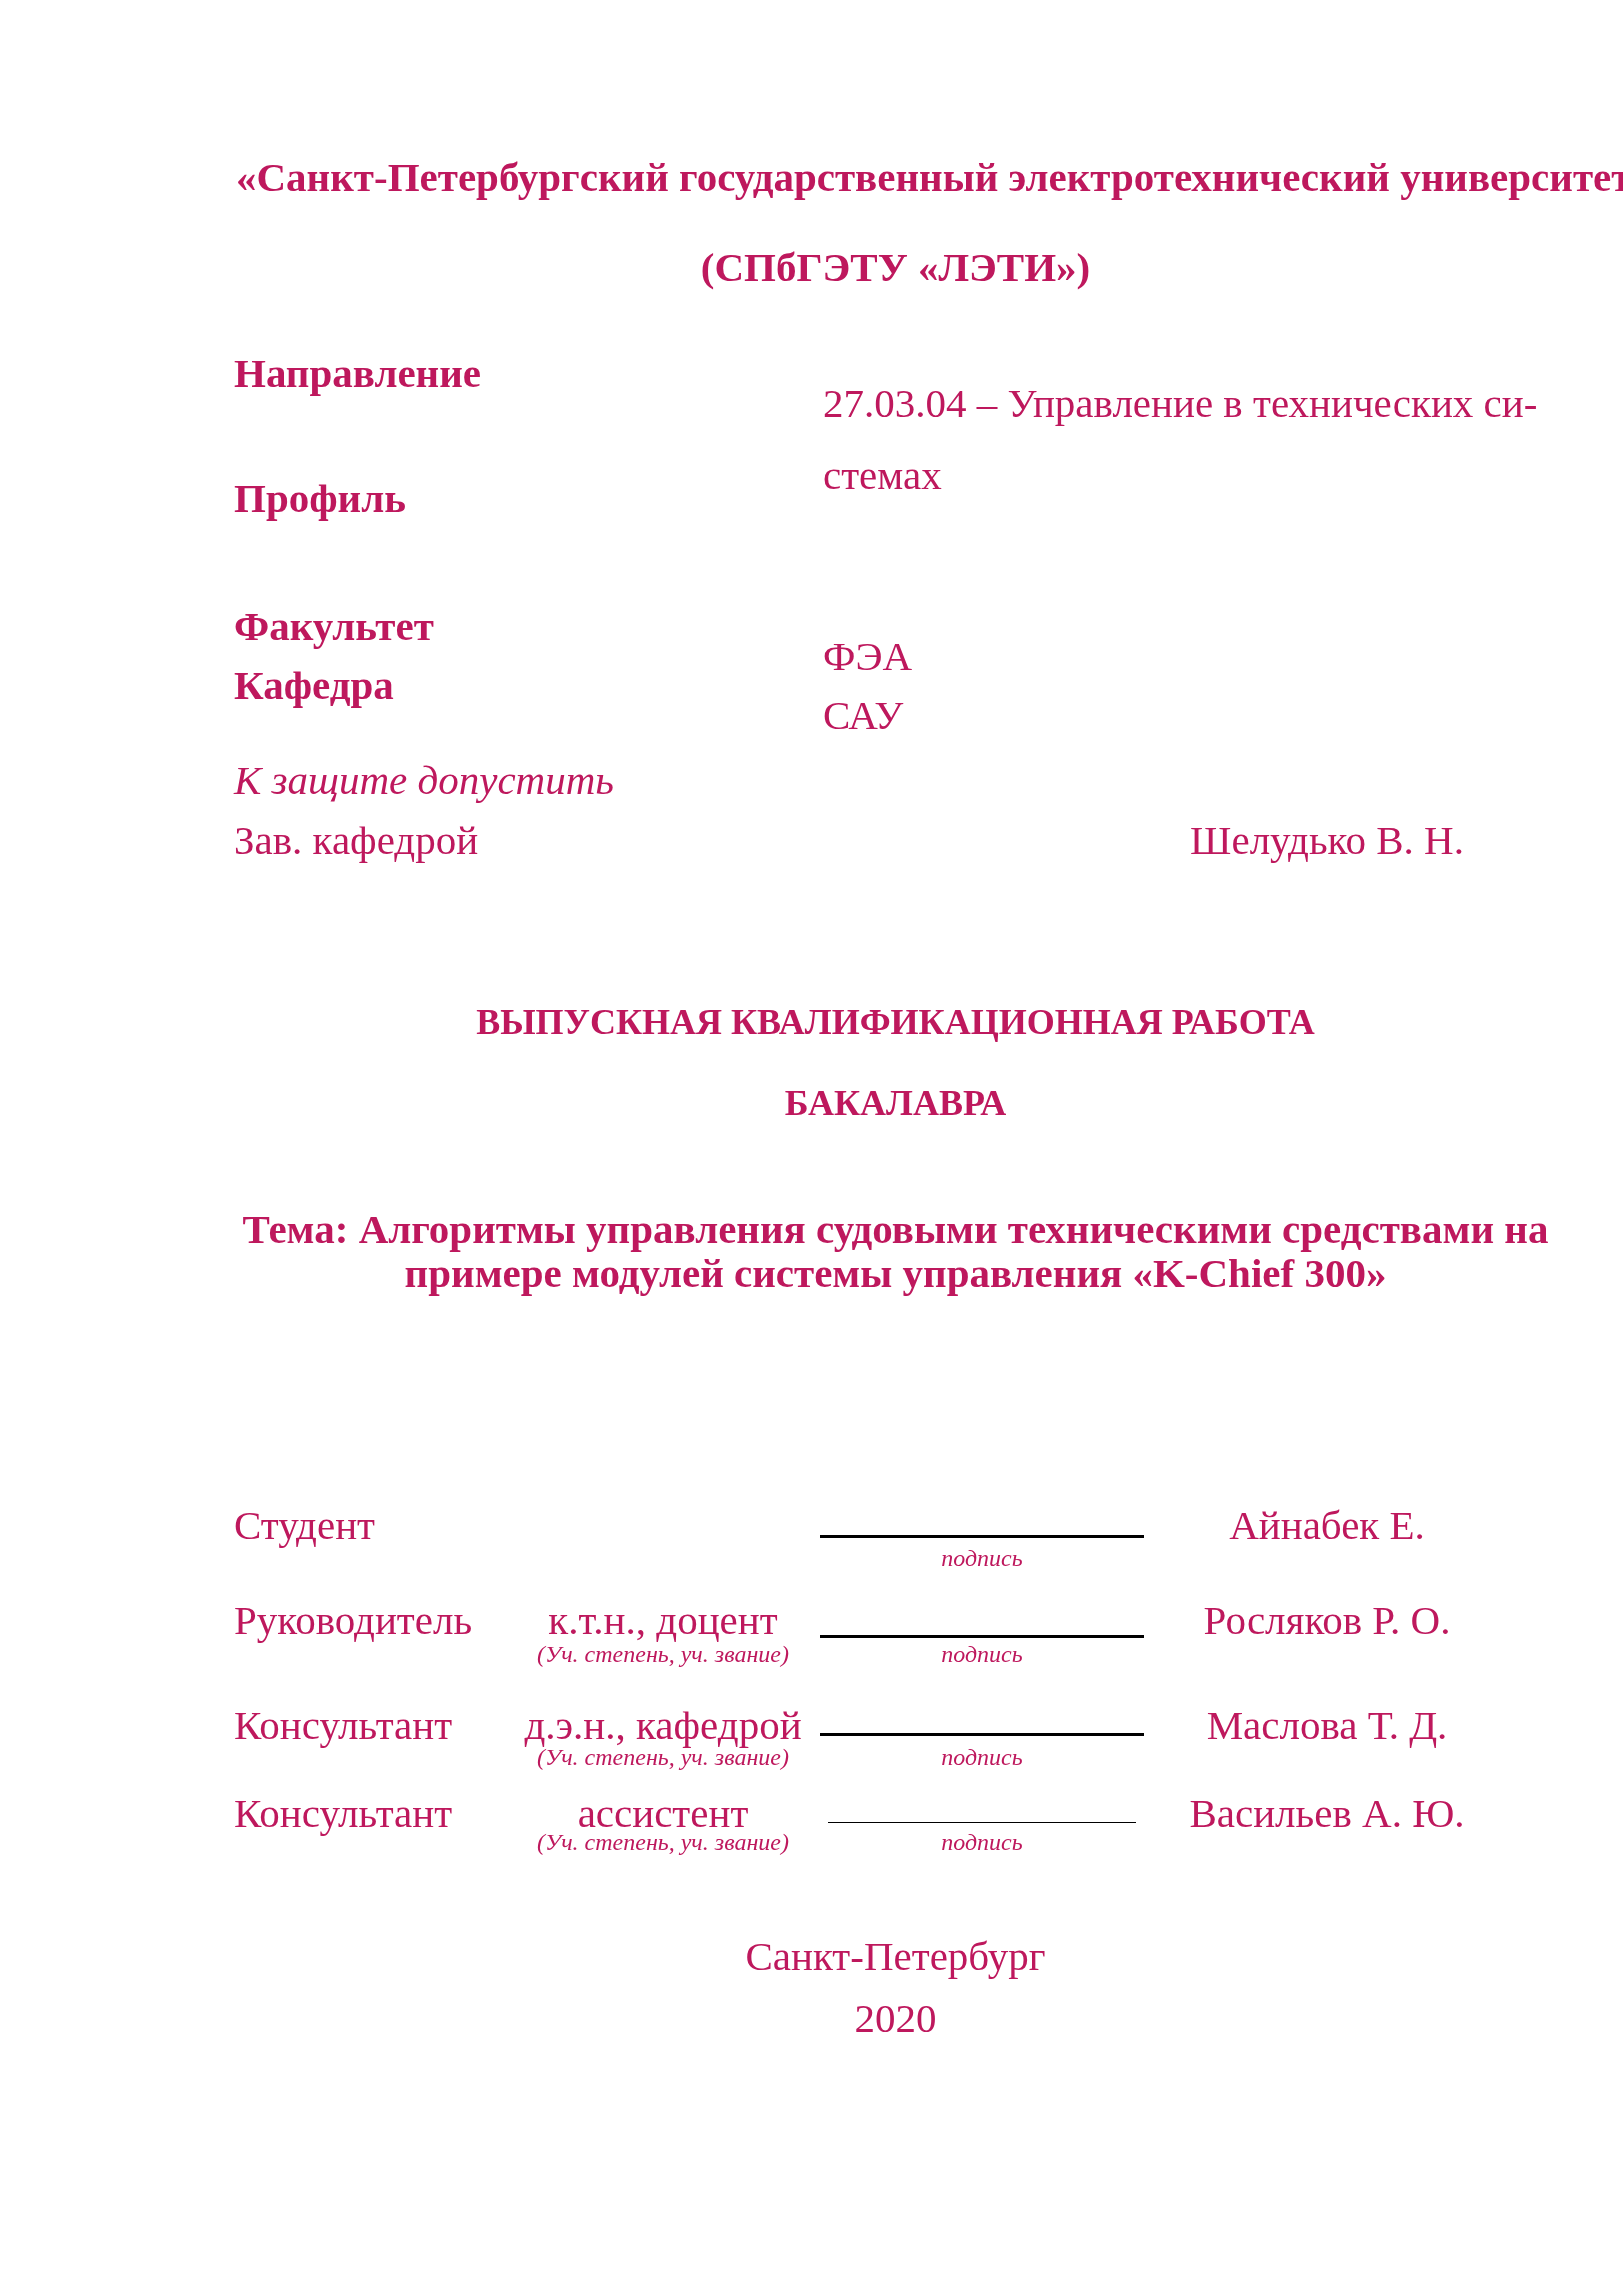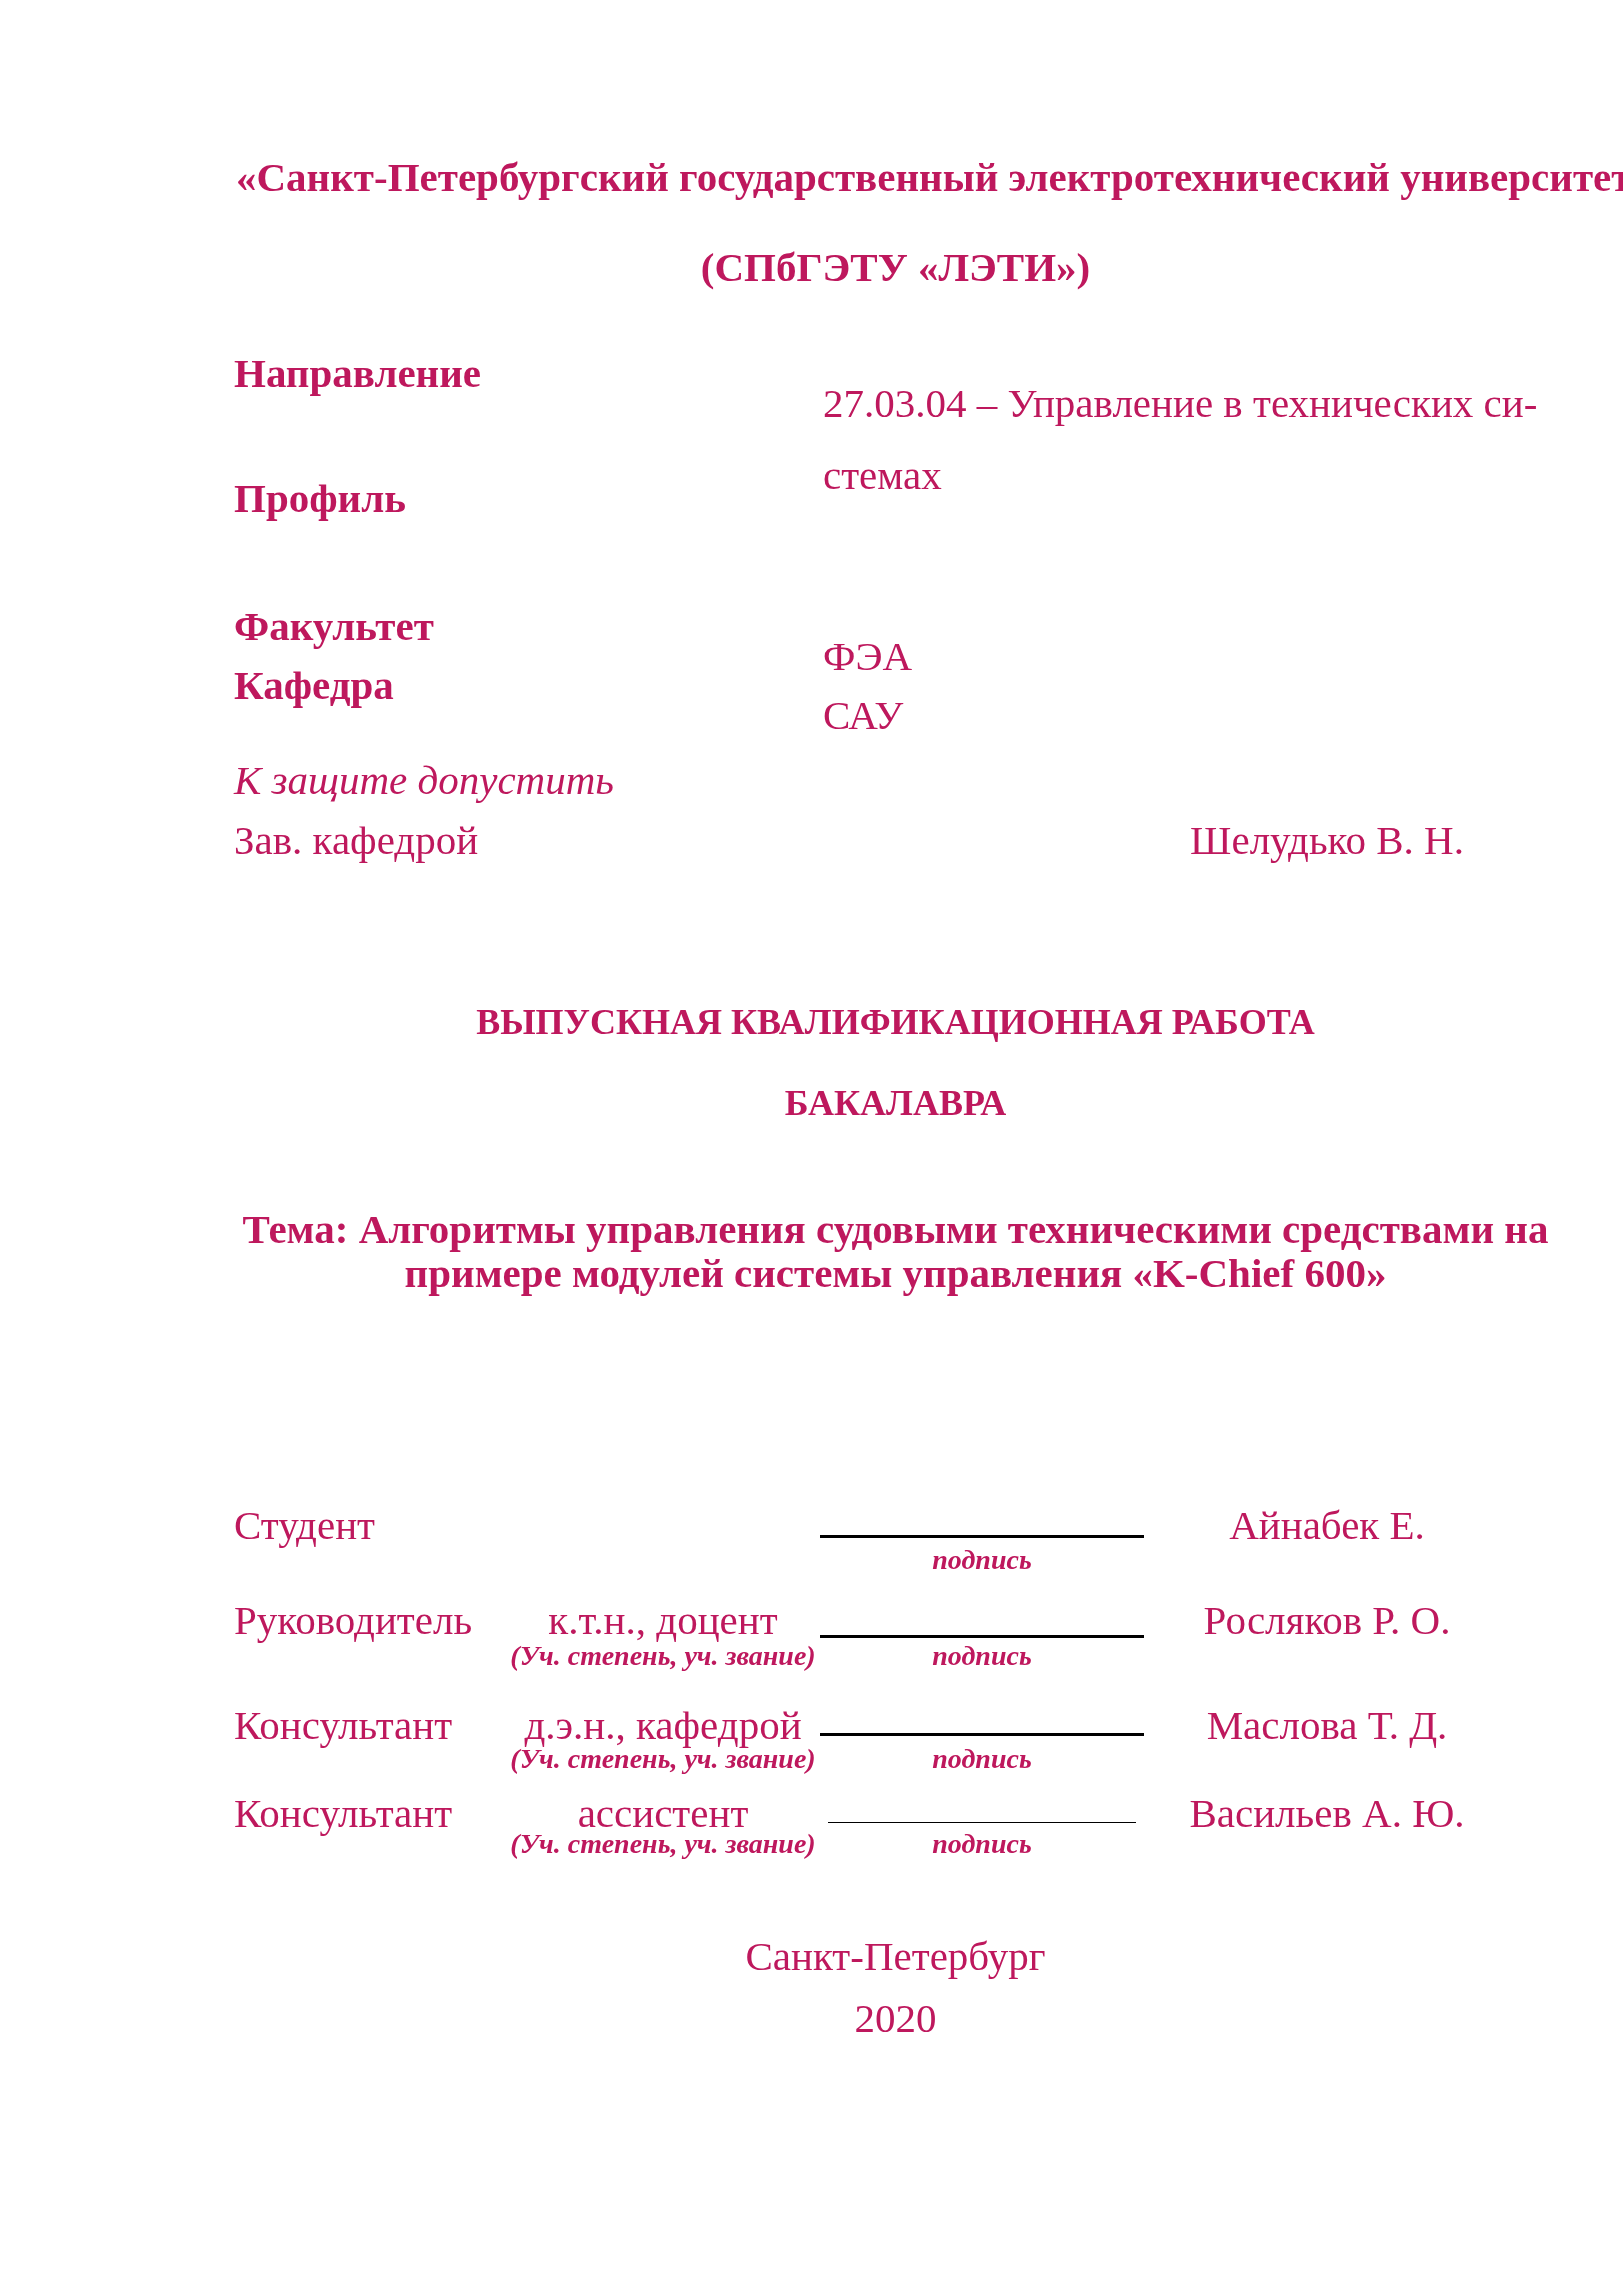--- a/index.html
+++ b/index.html
@@ -11,21 +11,21 @@
     background: #ffffff;
     color: #be185d;
     font-family: "Liberation Serif", "DejaVu Serif", serif;
     overflow: hidden;
   }
   .abs { position: absolute; white-space: nowrap; }
   .b { font-weight: bold; }
   .i { font-style: italic; }
   .fs-body  { font-size: 41px; line-height: 1.1; }
   .fs-title { font-size: 36px; line-height: 1.1; }
-  .fs-small { font-size: 28px; line-height: 1.1; font-weight: bold; }
+  .fs-small { font-size: 24px; line-height: 1.1; }
   .center-block { left: 236px; width: 1319px; text-align: center; }
   .label-col { left: 234px; }
   .value-col { left: 823px; margin-top: 30px; }
   .degree-col { left: 502px; width: 322px; text-align: center; }
   .sig-col { left: 820px; width: 324px; text-align: center; }
   .name-col { left: 1170px; width: 314px; text-align: center; }
   .sig-line { position: absolute; left: 820px; width: 324px; border-top: 3.1px solid #000; height: 0; }
   .sig-line.thin { left: 828px; width: 308px; border-top-width: 1.6px; }
 </style>
 </head>
@@ -49,21 +49,21 @@
   <div class="abs value-col fs-body" style="top:663px">САУ</div>
 
   <div class="abs label-col fs-body i" style="top:758px">К защите допустить</div>
   <div class="abs label-col fs-body" style="top:818px">Зав. кафедрой</div>
   <div class="abs name-col fs-body" style="top:818px">Шелудько В. Н.</div>
 
   <div class="abs center-block fs-title b" style="top:1003px">ВЫПУСКНАЯ КВАЛИФИКАЦИОННАЯ РАБОТА</div>
   <div class="abs center-block fs-title b" style="top:1084px">БАКАЛАВРА</div>
 
   <div class="abs center-block fs-body b" style="top:1207px">Тема: Алгоритмы управления судовыми техническими средствами на</div>
-  <div class="abs center-block fs-body b" style="top:1251px">примере модулей системы управления «K-Chief 600»</div>
+  <div class="abs center-block fs-body b" style="top:1251px">примере модулей системы управления «K-Chief 300»</div>
 
   <div class="abs label-col fs-body" style="top:1503px">Студент</div>
   <div class="sig-line" style="top:1535px"></div>
   <div class="abs sig-col fs-small i" style="top:1545px">подпись</div>
   <div class="abs name-col fs-body" style="top:1503px">Айнабек Е.</div>
 
   <div class="abs label-col fs-body" style="top:1598px">Руководитель</div>
   <div class="abs degree-col fs-body" style="top:1598px">к.т.н., доцент</div>
   <div class="abs degree-col fs-small i" style="top:1641px">(Уч. степень, уч. звание)</div>
   <div class="sig-line" style="top:1635px"></div>

